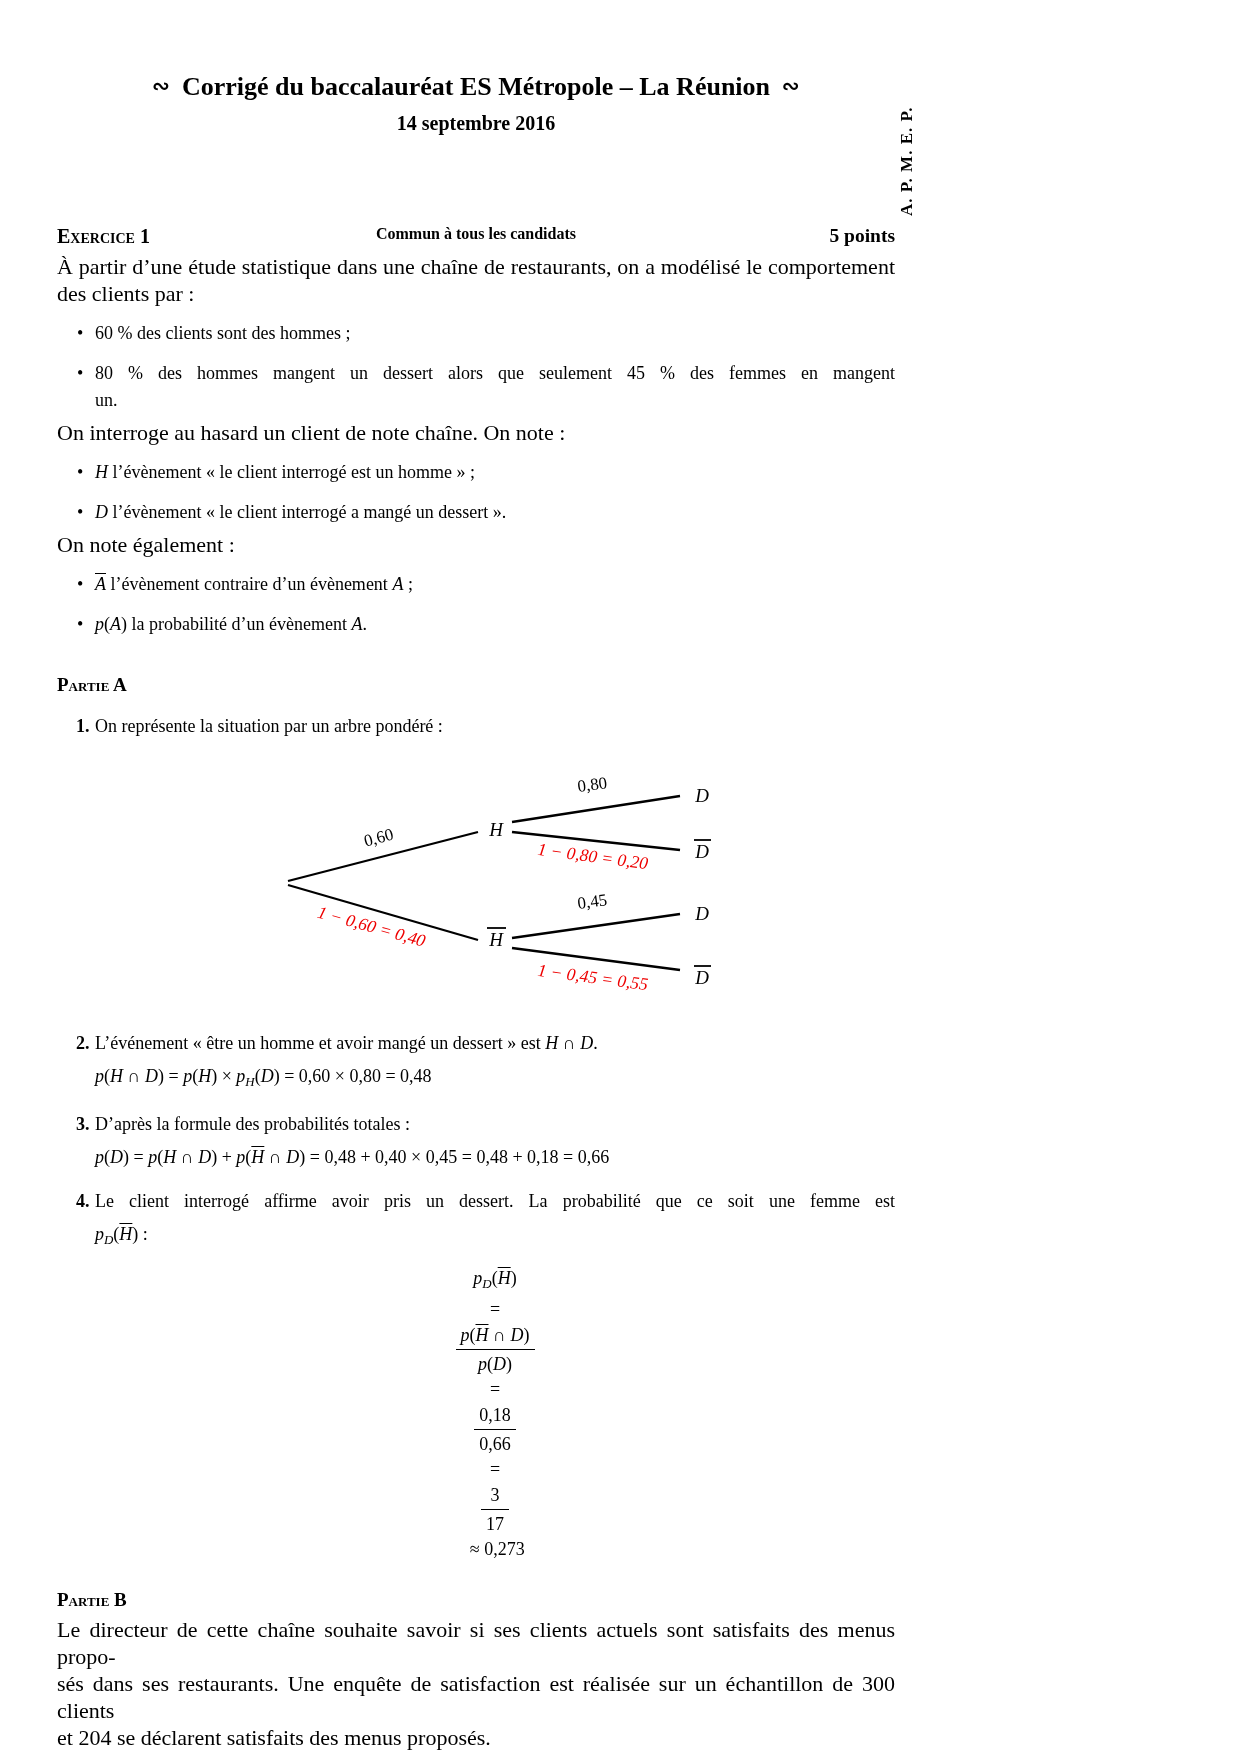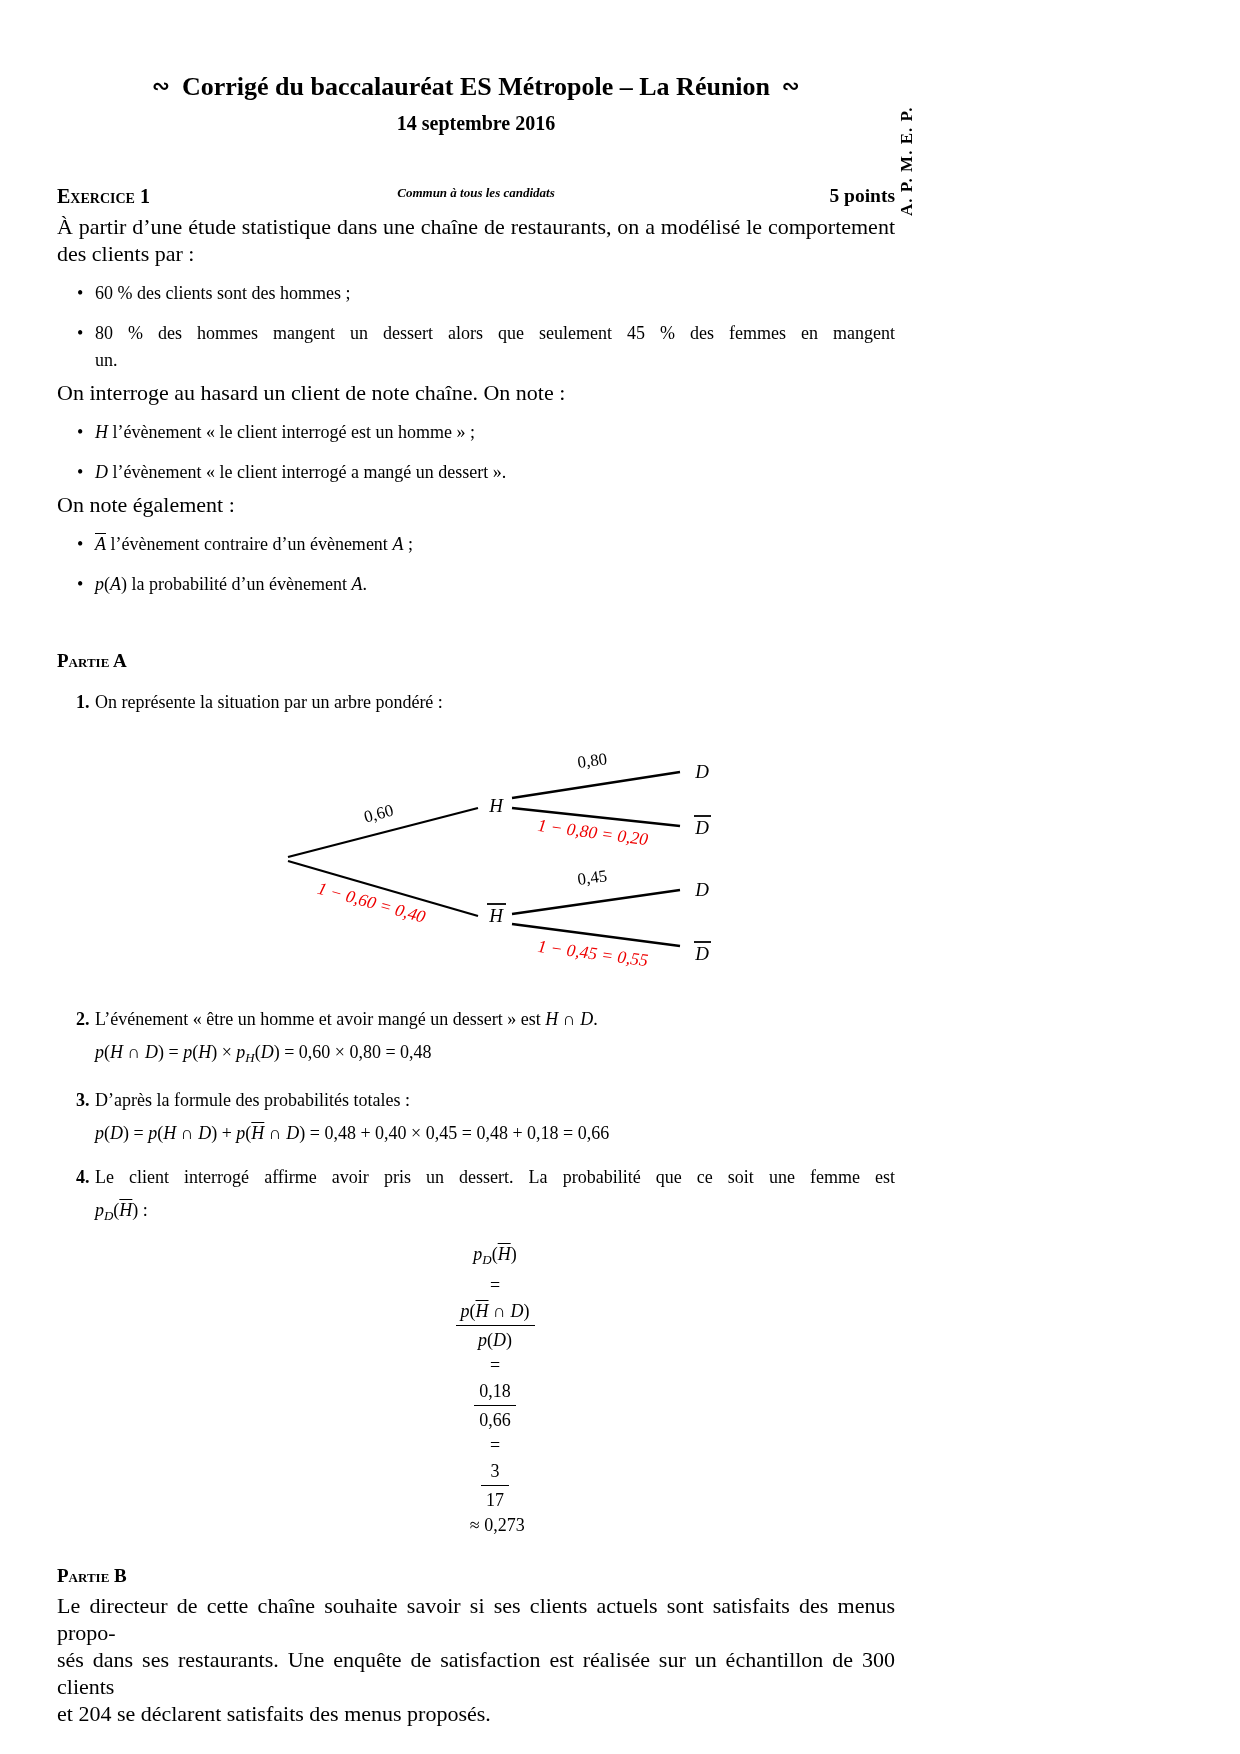--- a/index.html
+++ b/index.html
@@ -9,32 +9,32 @@
 
   .title{margin-top:71px;text-align:center;font-size:26px;font-weight:bold;line-height:1.25;}
   .orn{font-family:"DejaVu Sans",sans-serif;font-size:21px;vertical-align:2px;}
   .orn-l{margin-right:12px;}
   .orn-r{margin-left:12px;}
   .subtitle{text-align:center;font-size:20px;font-weight:bold;margin-top:8px;}
 
   .apmep{position:absolute;left:897px;top:216px;transform:rotate(-90deg);transform-origin:0 0;
          font-weight:bold;font-size:17px;letter-spacing:1px;white-space:nowrap;}
 
-  .exrow{display:grid;grid-template-columns:1fr auto 1fr;margin-top:50px;font-weight:bold;}
+  .exrow{display:grid;grid-template-columns:1fr auto 1fr;margin-top:90px;font-weight:bold;}
   .exrow .l{text-align:left;font-variant:small-caps;font-size:20px;}
-  .exrow .c{text-align:right;font-size:13px;font-style:italic;}
+  .exrow .c{text-align:right;font-size:16px;}
   .exrow .r{text-align:right;font-size:19.5px;}
 
   .para{margin-top:5px;font-size:22px;line-height:27px;font-family:Liberation Serif, serif;}
   .jline{text-align:justify;text-align-last:justify;}
 
   .bullet{position:relative;padding-left:38px;margin-top:13px;font-size:18px;line-height:27px;}
   .bullet .marker{position:absolute;left:20px;}
 
-  .sc-head{font-variant:small-caps;font-weight:bold;font-size:19px;margin-top:52px;}
+  .sc-head{font-variant:small-caps;font-weight:bold;font-size:19px;margin-top:36px;}
 
   .nitem{position:relative;padding-left:38px;margin-top:17px;font-size:18px;line-height:27px;}
   .nitem .num{position:absolute;left:19px;font-weight:bold;}
   .formula{margin-top:6px;}
 
   .v{font-style:italic;}
   .olv{font-style:italic;text-decoration:overline;}
   .sb{font-style:italic;font-size:0.72em;vertical-align:-0.28em;}
 
   .tree-svg{display:block;margin:8px 0 0 173px;}

